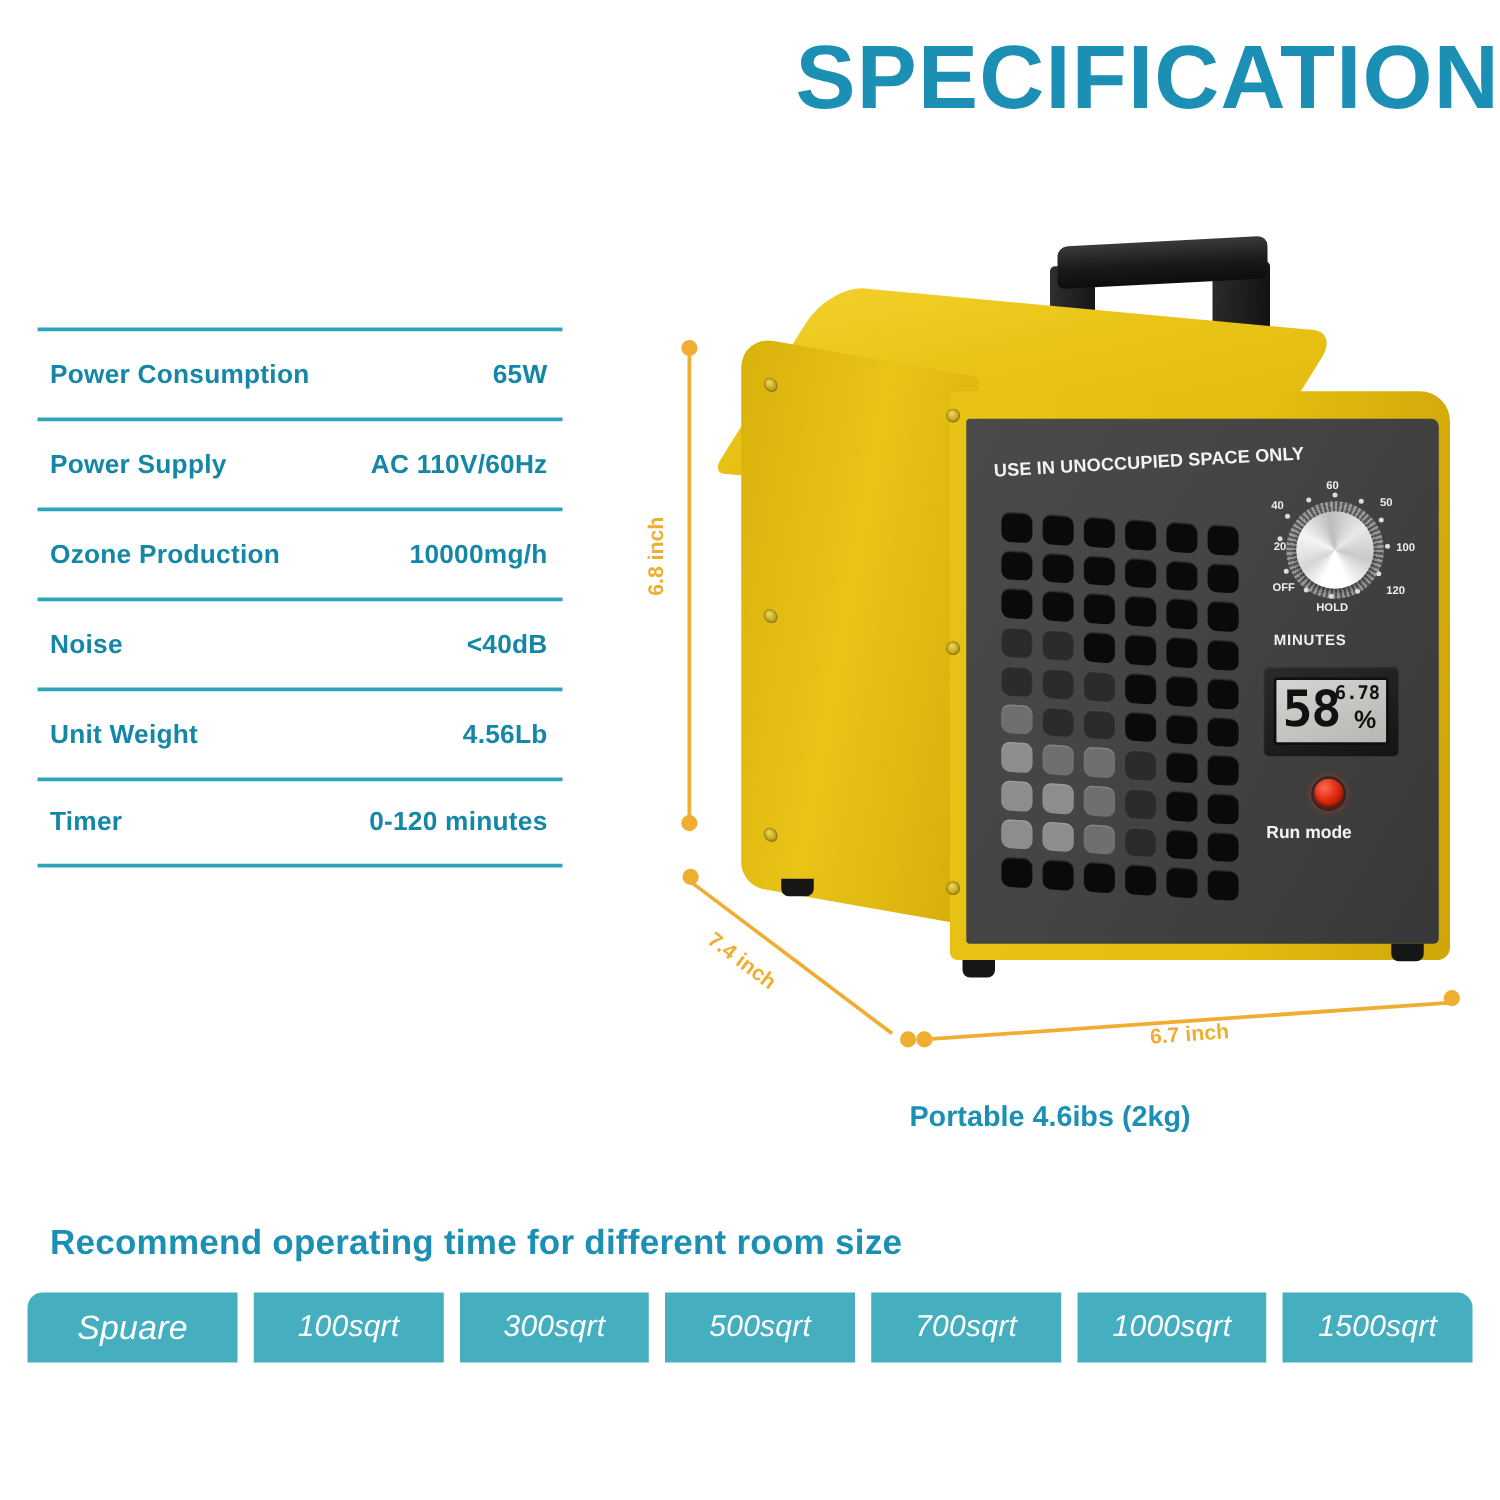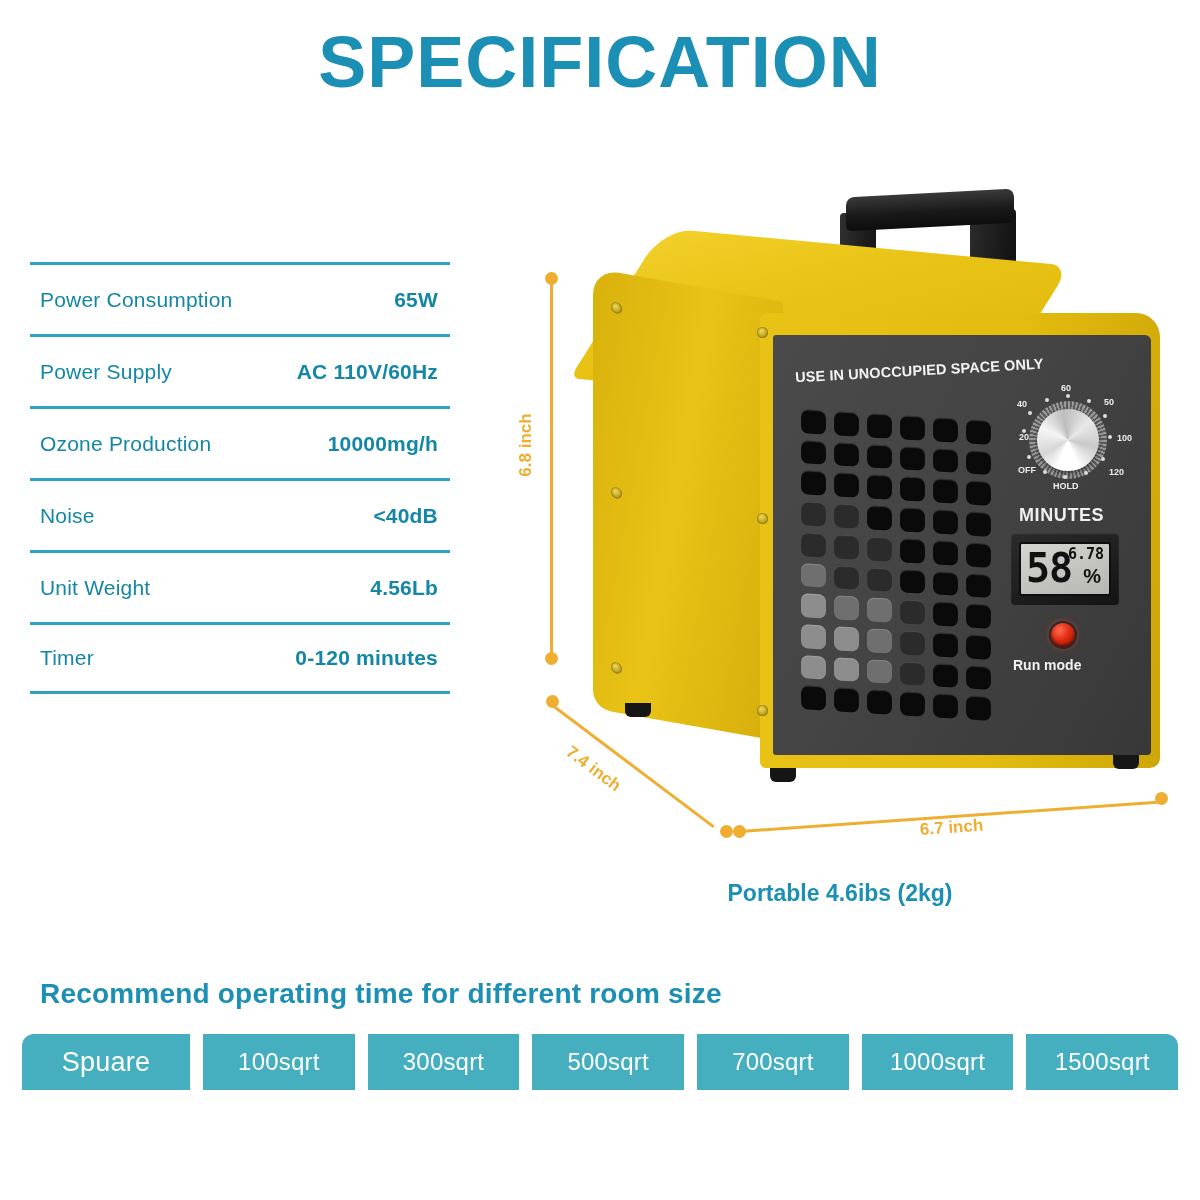--- a/index.html
+++ b/index.html
@@ -8,21 +8,21 @@
     background: #ffffff;
     font-family: "Liberation Sans", sans-serif;
     position: relative;
     overflow: hidden;
   }
 
   
   #page-title {
     position: absolute;
     top: 26px; left: 0; width: 1200px;
-    text-align: center;
+    text-align: right;
     font-size: 72px;
     font-weight: 700;
     letter-spacing: 1px;
     color: #1C8FB5;
     line-height: 1;
   }
 
   
   #spec-table {
     position: absolute;
@@ -34,21 +34,21 @@
     height: 72px;
     display: flex;
     align-items: center;
     justify-content: space-between;
     padding: 0 12px 0 10px;
   }
   .spec-row:last-child { border-bottom: 3px solid #2EA3BE; }
   .spec-label {
     font-size: 21px;
     color: #1487A6;
-    font-weight: 400;
+    font-weight: 700;
     letter-spacing: .2px;
   }
   .spec-value {
     font-size: 21px;
     color: #1487A6;
     font-weight: 700;
     letter-spacing: .2px;
   }
 
   
@@ -172,21 +172,21 @@
     font-weight: 700;
     z-index: 4;
     white-space: nowrap;
   }
   .dial-tick {
     position: absolute; width: 4px; height: 4px;
     border-radius: 50%; background: #dcdcdc; z-index: 4;
   }
   #minutes-label {
     position: absolute; left: 28px; top: 124px;
-    color: #efefef; font-size: 18px; font-weight: 700; letter-spacing: .6px;
+    color: #efefef; font-size: 12px; font-weight: 700; letter-spacing: .6px;
   }
 
   
   #lcd-bezel {
     position: absolute; left: 20px; top: 152px;
     width: 108px; height: 72px;
     background: linear-gradient(160deg,#2b2b2b,#141414);
     border-radius: 4px;
     padding: 9px 8px;
     box-shadow: inset 0 1px 2px rgba(255,255,255,.12);
@@ -257,21 +257,21 @@
     color: #1C8FB5;
     font-size: 28px;
     font-weight: 700;
     letter-spacing: .2px;
   }
   #room-table {
     position: absolute;
     left: 22px; top: 1034px;
     width: 1156px;
   }
-  .rt-row { display: flex; gap: 13px; margin-bottom: 3px; }
+  .rt-row { display: flex; gap: 13px; margin-bottom: 3px; font-style: italic; }
   .rt-cell {
     flex: 1 1 0;
     height: 56px;
     display: flex;
     align-items: center;
     justify-content: center;
     color: #ffffff;
     font-size: 24px;
     font-weight: 400;
     letter-spacing: .2px;

